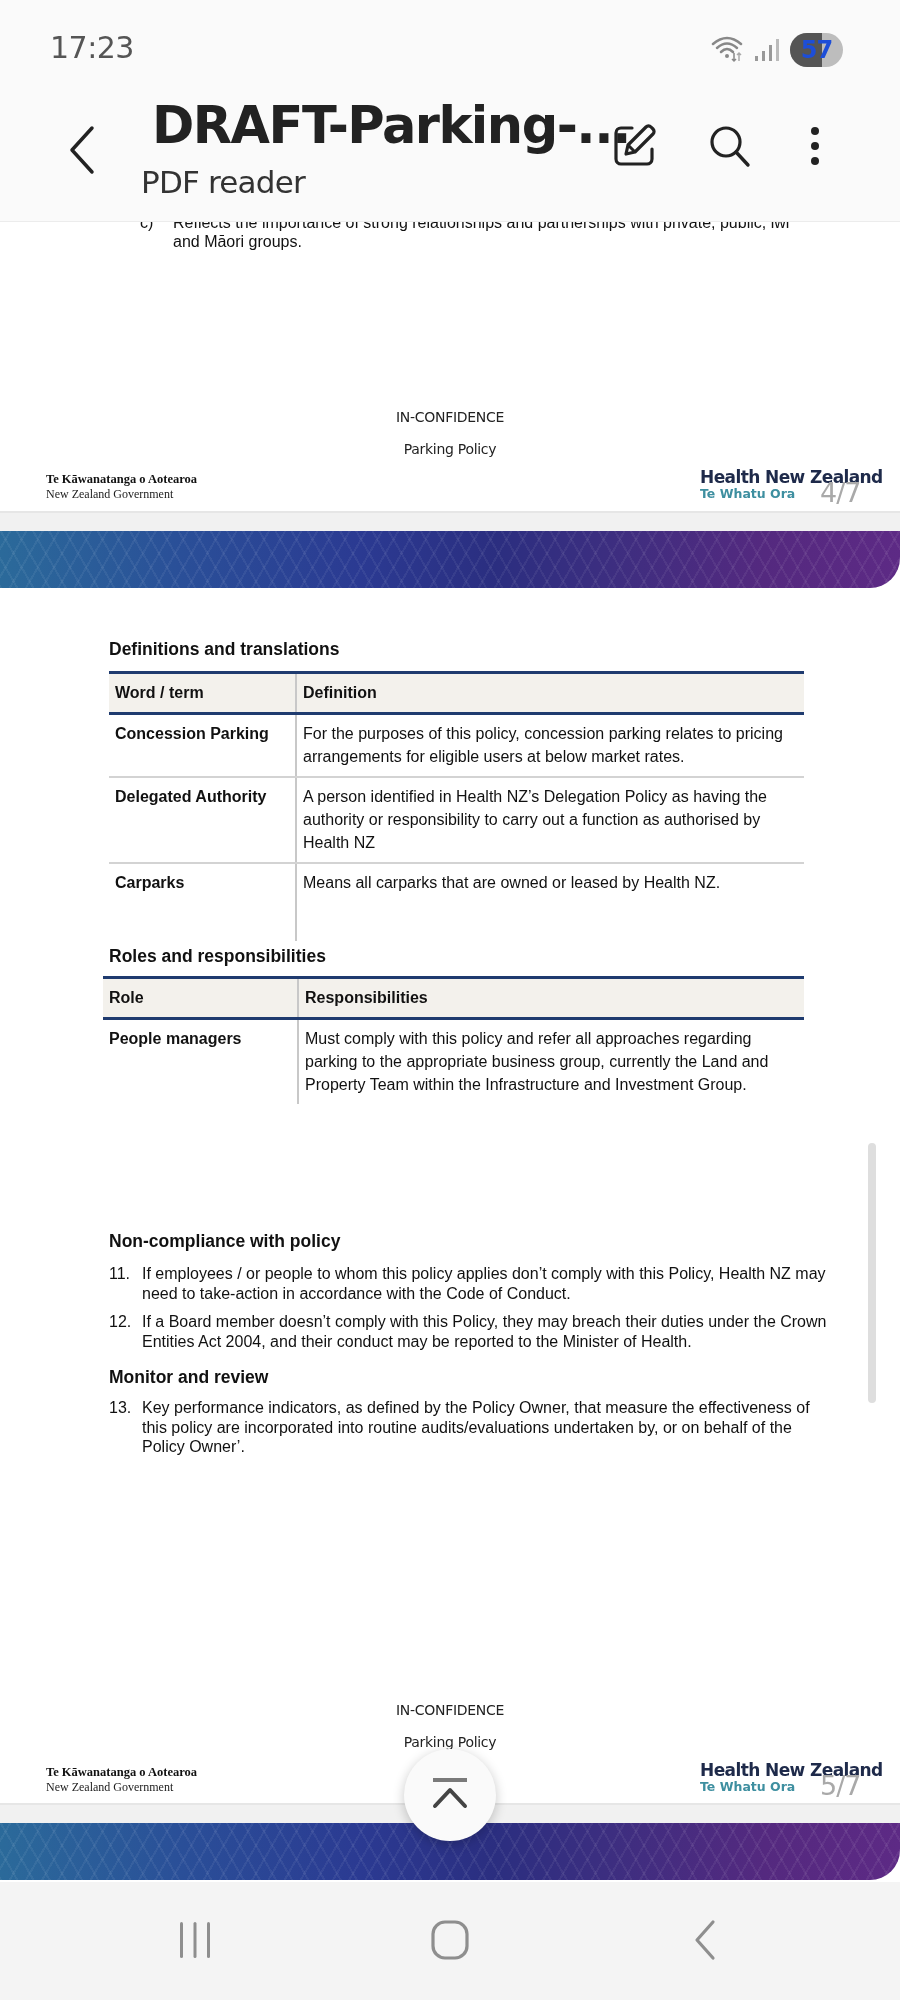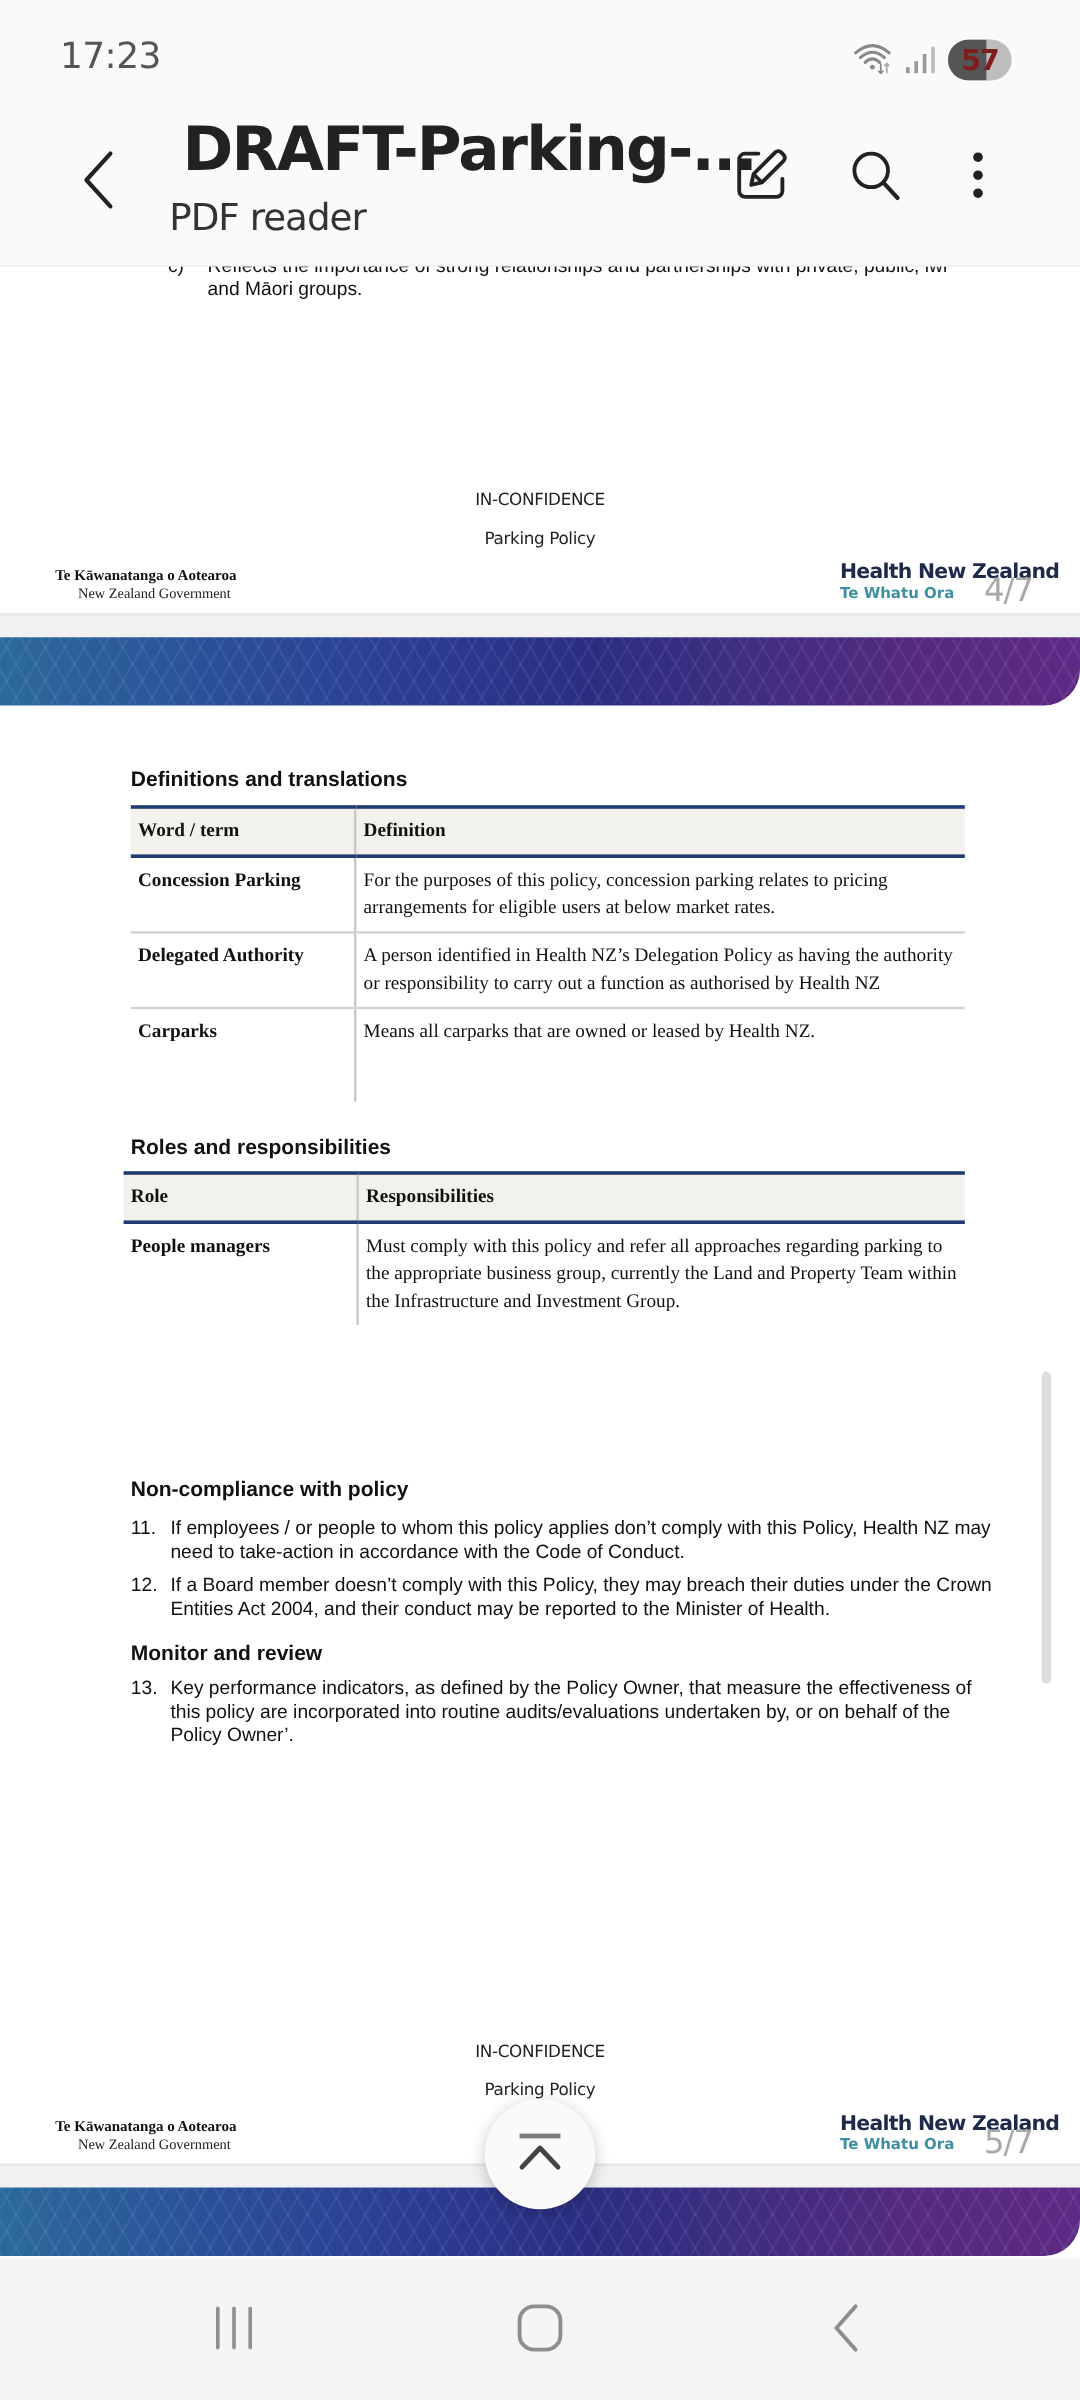--- a/index.html
+++ b/index.html
@@ -11,21 +11,21 @@
   .abs { position: absolute; }
 
   .body-text { font-family: "Liberation Sans", sans-serif; font-size: 16px; line-height: 19px; color: #111; }
   .cut-line { top: 213px; left: 140px; }
   .cut-line .num { position: absolute; left: 0; }
   .cut-line .txt { position: absolute; left: 33px; white-space: nowrap; }
 
   .footer-center { left: 0; width: 900px; text-align: center; font-family: "DejaVu Sans", sans-serif; font-size: 14px; color: #222; letter-spacing: -0.3px; }
   .gov-logo { left: 46px; }
   .gov-logo .l1 { font-family: "Liberation Serif", serif; font-weight: bold; font-size: 12.5px; color: #111; line-height: 15px; white-space: nowrap; }
-  .gov-logo .l2 { font-family: "Liberation Serif", serif; font-size: 12px; color: #222; line-height: 14px; white-space: nowrap; margin-left: 19px; }
+  .gov-logo .l2 { font-family: "Liberation Serif", serif; font-size: 12px; color: #222; line-height: 14px; white-space: nowrap; }
   .hnz-logo { left: 700px; }
   .hnz-logo .l1 { font-family: "DejaVu Sans", sans-serif; font-weight: bold; font-size: 17px; color: #1e2a4a; letter-spacing: -0.6px; line-height: 19px; white-space: nowrap; }
   .hnz-logo .l2 { font-family: "DejaVu Sans", sans-serif; font-weight: bold; font-size: 12.5px; color: #3e8fa0; line-height: 14px; white-space: nowrap; }
   .page-num { font-family: "DejaVu Sans", sans-serif; font-size: 27px; color: #a9a9a9; letter-spacing: -1px; }
 
   .page-gap { left: 0; width: 900px; height: 20px; background: #f1f1f1; border-top: 2px solid #e6e6e6; }
   .banner {
     left: 0; width: 900px; height: 57px;
     background: linear-gradient(90deg, #2b6a9a 0%, #2a4f98 20%, #2b3a92 40%, #2b2e80 55%, #3d2e80 68%, #54297f 85%, #5d2a85 100%);
     border-bottom-right-radius: 30px;
@@ -35,21 +35,21 @@
     content: ""; position: absolute; inset: 0;
     background:
       repeating-linear-gradient(60deg, rgba(255,255,255,0.06) 0 2px, transparent 2px 14px),
       repeating-linear-gradient(-60deg, rgba(255,255,255,0.06) 0 2px, transparent 2px 14px);
   }
 
   
   .h2 { font-family: "Liberation Sans", sans-serif; font-weight: bold; font-size: 17.5px; color: #111; }
 
   
-  table.pol { position: absolute; border-collapse: collapse; font-family: Liberation Serif, serif; font-size: 16px; line-height: 23px; color: #111; }
+  table.pol { position: absolute; border-collapse: collapse; font-family: Liberation Sans, sans-serif; font-size: 16px; line-height: 23px; color: #111; }
   table.pol th { background: #f3f1ec; text-align: left; font-weight: bold; padding: 7px 6px 8px 6px; border-top: 3px solid #1f3b6f; border-bottom: 3px solid #1f3b6f; }
   table.pol td { vertical-align: top; padding: 7px 6px 8px 6px; border-bottom: 2px solid #d3d3d3; }
   table.pol td.term { font-weight: bold; }
   table.pol .c1 { border-right: 2px solid #c8c8c8; }
   table.pol tr:last-child td { border-bottom: none; }
 
   .list-item { position: absolute; font-family: "Liberation Sans", sans-serif; font-size: 16px; line-height: 19.5px; color: #111; }
   .list-item .n { position: absolute; left: 0; top: 0; }
   .list-item .t { position: absolute; left: 33px; top: 0; width: 690px; }
 
@@ -184,21 +184,21 @@
   <span class="abs" style="left:754px; top:38px;">
     <svg width="26" height="24" viewBox="0 0 26 24">
       <rect x="1" y="18" width="3" height="5" fill="#999"></rect>
       <rect x="8" y="13" width="3" height="10" fill="#999"></rect>
       <rect x="15" y="7" width="3" height="16" fill="#999"></rect>
       <rect x="22" y="1" width="3" height="22" fill="#bbb"></rect>
     </svg>
   </span>
   <div class="abs" style="left:790px; top:33px; width:53px; height:34px; border-radius:17px; overflow:hidden; background:#bdbdbd;">
     <div style="position:absolute; left:0; top:0; width:32px; height:34px; background:#555;"></div>
-    <div style="position:absolute; left:0; top:0; width:53px; height:30px; text-align:center; line-height:34px; font-family:'DejaVu Sans', sans-serif; font-weight:bold; font-size:24px; color:#7f1d1d; letter-spacing:-1px;">57</div>
+    <div style="position:absolute; left:0; top:0; width:53px; height:30px; text-align:center; line-height:34px; font-family:'DejaVu Sans', sans-serif; font-weight:bold; font-size:24px; color:#1d4ed8; letter-spacing:-1px;">57</div>
   </div>
 </div>
 
 <div class="abs app-header">
   <div class="icon-btn" style="left:55px; top:30px; width:54px; height:64px;">
     <span>
       <svg width="28" height="50" viewBox="0 0 28 50">
           <path d="M24 3 L4 25 L24 47" fill="none" stroke="#222" stroke-width="3.5" stroke-linecap="round" stroke-linejoin="round"></path>
         </svg>
     </span>

